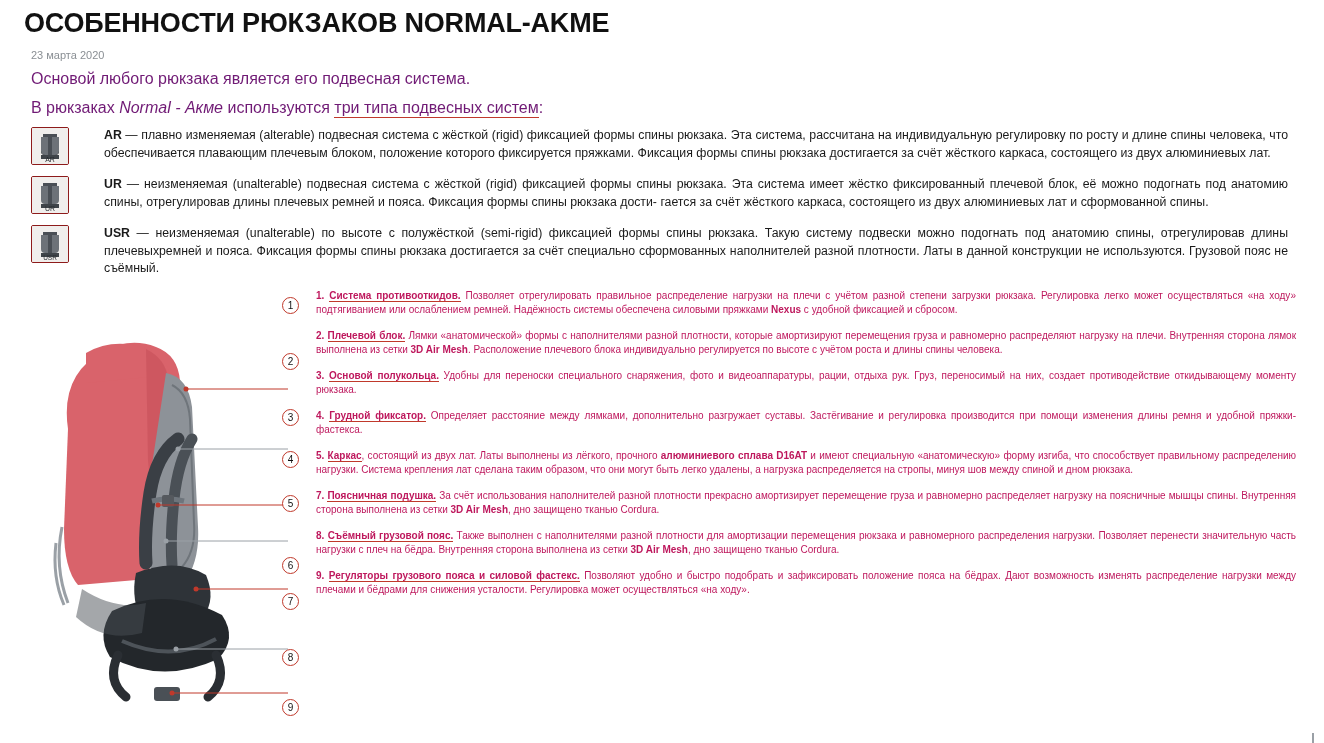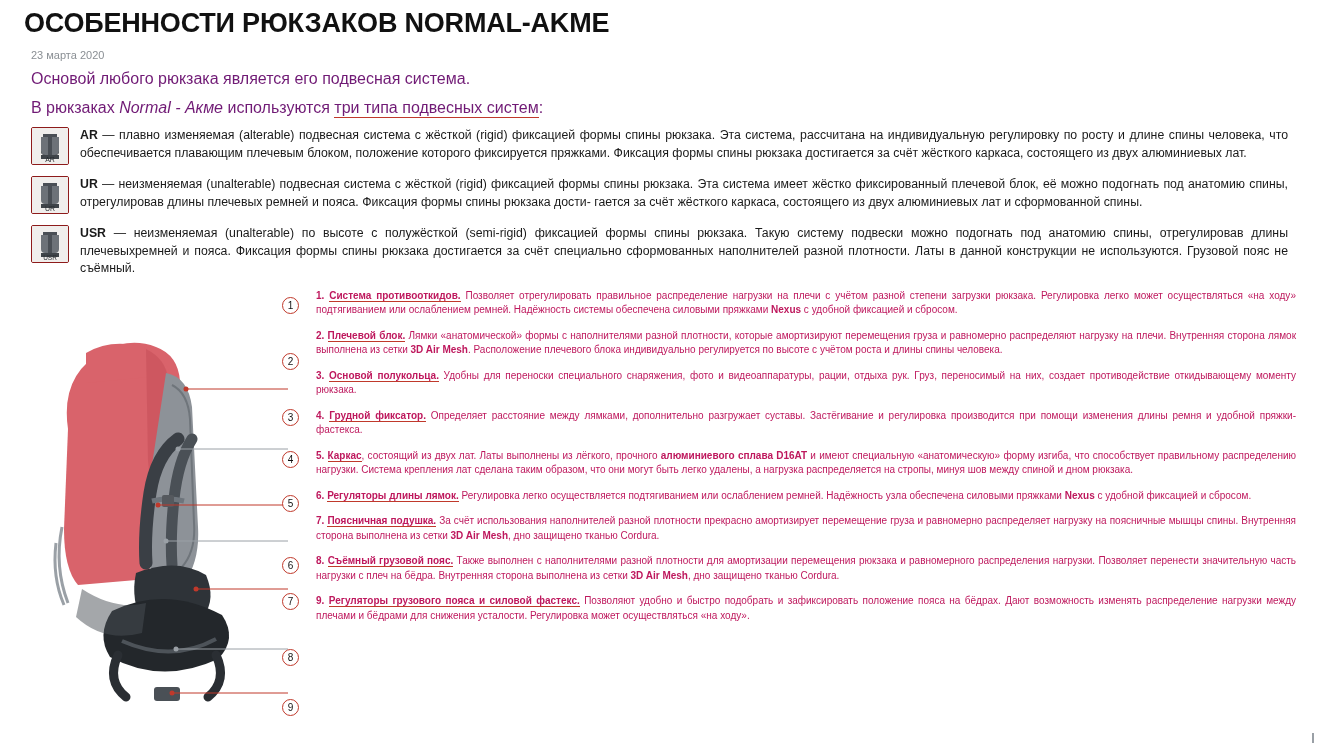--- a/index.html
+++ b/index.html
@@ -37,20 +37,21 @@
     color: #701a75;
   }
   .intro .it { font-style: italic; font-weight: normal; }
   .ul { border-bottom: 1px solid #c0392b; padding-bottom: 1px; text-align: center; }
   .sys-list { margin: 8px 0 0 0; }
   .sys-row {
     display: flex;
     align-items: flex-start;
     margin: 0 0 11px 13px;
     padding-right: 18px;
+    gap: 24px;
   }
   .sys-icon {
     flex: 0 0 auto;
     width: 38px; height: 38px;
     border: 1px solid #8e1b1b;
     border-radius: 2px;
     margin-right: 11px;
     background: #f0eeec;
     position: relative;
     overflow: hidden;
@@ -243,21 +244,20 @@
       <div class="item"><span class="lead">1.</span> <span class="leadu">Система противооткидов.</span><span> Позволяет отрегулировать правильное распределение нагрузки на плечи с учётом разной степени загрузки рюкзака.  Регулировка легко может осуществляться «на ходу» подтягиванием или ослаблением ремней. Надёжность системы обеспечена силовыми пряжками </span><b>Nexus</b><span> с удобной фиксацией и сбросом.</span></div>
 
       <div class="item"><span class="lead">2.</span> <span class="leadu">Плечевой блок.</span><span> Лямки «анатомической» формы с наполнителями разной  плотности, которые амортизируют перемещения груза и равномерно распределяют нагрузку на плечи.  Внутренняя сторона лямок выполнена из сетки </span><b>3D Air Mesh</b><span>. Расположение плечевого блока индивидуально регулируется по высоте с учётом роста и длины спины человека.</span></div>
 
       <div class="item"><span class="lead">3.</span> <span class="leadu">Основой полукольца.</span><span> Удобны для переноски специального снаряжения, фото и видеоаппаратуры, рации, отдыха рук. Груз, переносимый на них, создает противодействие откидывающему моменту рюкзака.</span><b></b><span></span></div>
 
       <div class="item"><span class="lead">4.</span> <span class="leadu">Грудной  фиксатор.</span><span> Определяет  расстояние  между  лямками, дополнительно разгружает суставы.  Застёгивание и регулировка производится при помощи изменения длины ремня и удобной пряжки-фастекса.</span><b></b><span></span></div>
 
       <div class="item"><span class="lead">5.</span> <span class="leadu">Каркас</span><span>, состоящий из двух лат. Латы выполнены из лёгкого, прочного </span><b>алюминиевого сплава D16AT</b><span> и имеют специальную «анатомическую»  форму изгиба, что способствует правильному распределению нагрузки. Система  крепления лат сделана таким образом, что они могут быть легко удалены, а нагрузка распределяется на стропы, минуя шов между спиной и дном рюкзака.</span></div>
 
-      <div class="item"><span class="lead">6.</span> <span class="leadu">Регуляторы длины лямок.</span><span> Регулировка легко осуществляется подтягиванием или ослаблением ремней. Надёжность узла обеспечена силовыми пряжками </span><b>Nexus</b><span> с удобной  фиксацией и сбросом.</span></div>
 
       <div class="item"><span class="lead">7.</span> <span class="leadu">Поясничная подушка.</span><span> За счёт использования наполнителей разной плотности прекрасно амортизирует перемещение груза и равномерно распределяет нагрузку на поясничные мышцы спины. Внутренняя сторона выполнена из сетки </span><b>3D Air Mesh</b><span>, дно защищено тканью Cordura.</span></div>
 
       <div class="item"><span class="lead">8.</span> <span class="leadu">Съёмный  грузовой пояс.</span><span> Также выполнен с наполнителями разной плотности для амортизации перемещения рюкзака и равномерного распределения нагрузки. Позволяет перенести значительную часть  нагрузки с плеч на бёдра. Внутренняя сторона выполнена из сетки </span><b>3D Air Mesh</b><span>, дно защищено тканью Cordura.</span></div>
 
       <div class="item"><span class="lead">9.</span> <span class="leadu">Регуляторы  грузового пояса и силовой фастекс.</span><span> Позволяют удобно и быстро подобрать и зафиксировать положение пояса на бёдрах. Дают возможность изменять распределение нагрузки между  плечами и бёдрами для снижения усталости. Регулировка может осуществляться «на ходу».</span><b></b><span></span></div>
 
     </div>
   </div>
 

